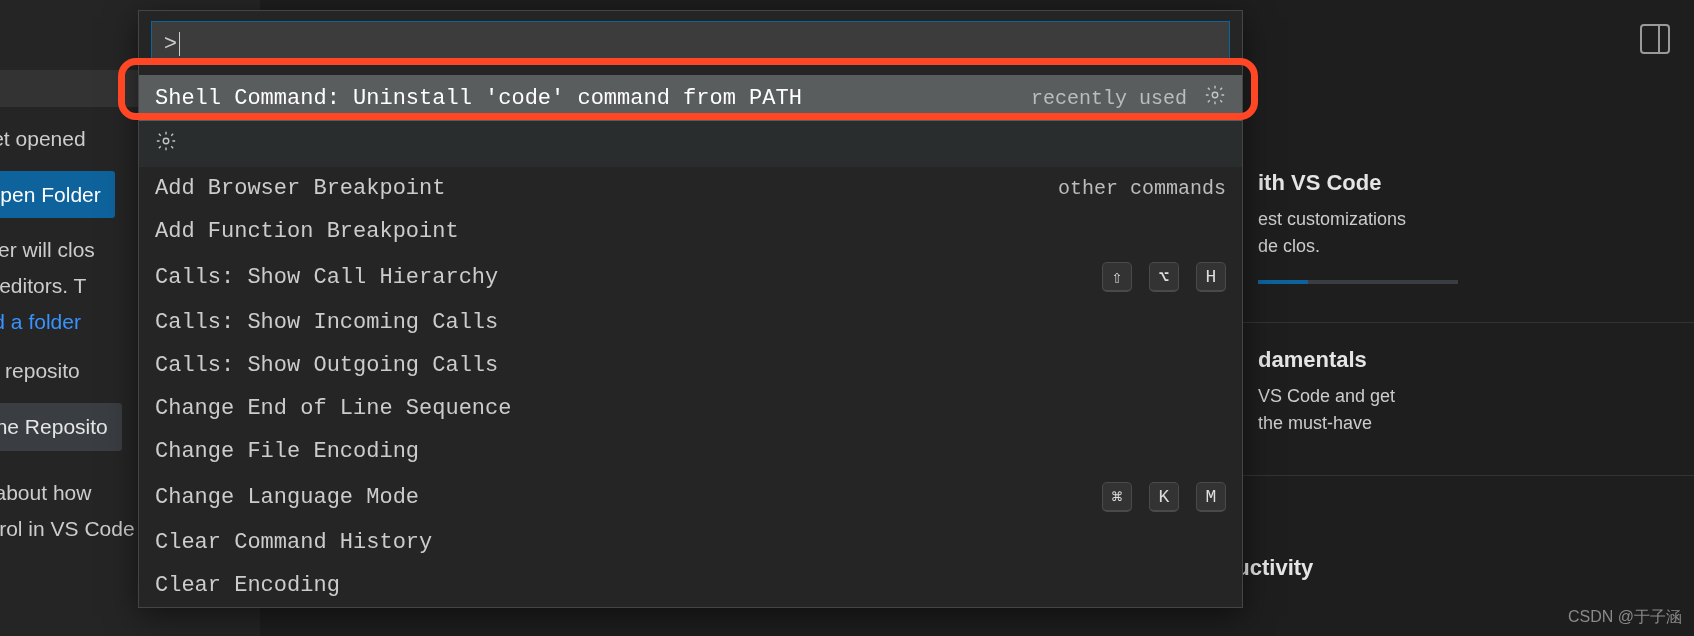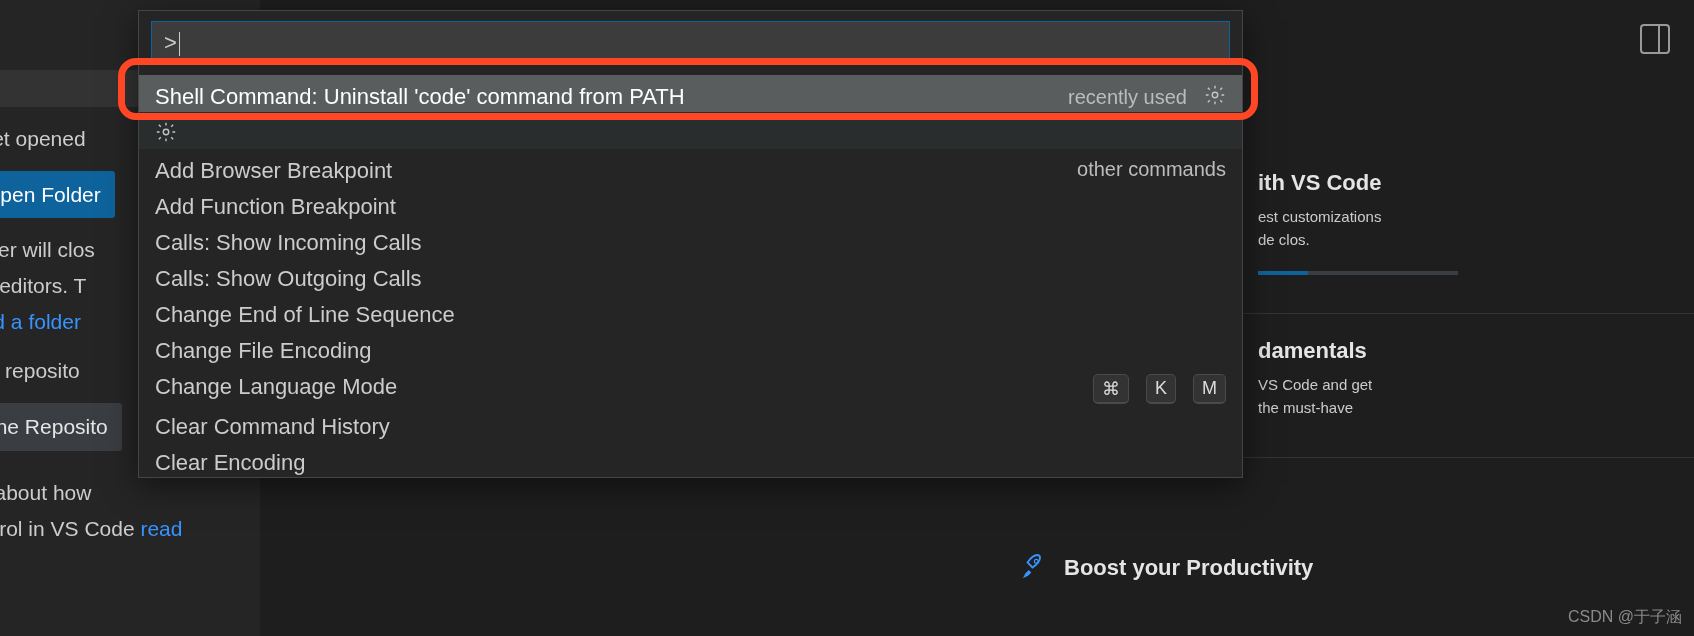--- a/index.html
+++ b/index.html
@@ -62,21 +62,21 @@
     position: absolute;
     left: 1240px;
     top: 0;
     width: 454px;
     height: 636px;
     background: #1e1e1e;
     padding-top: 160px;
   }
   .right-card { padding: 10px 18px 20px 18px; color: #cccccc; }
   .right-card h3 { font-size: 22px; font-weight: 600; color: #e5e5e5; margin-bottom: 10px; }
-  .right-card p { font-size: 15px; line-height: 1.5; }
+  .right-card p { font-size: 18px; line-height: 1.5; }
   .progress {
     width: 200px; height: 4px; background: #3a3d41; margin-top: 20px;
   }
   .progress-fill { width: 50px; height: 4px; background: #0e639c; }
   .hr-line { height: 1px; background: #333333; margin: 18px 0 14px 0; }
   .right-bottom {
     position: absolute;
     bottom: 50px;
     left: 1020px;
     width: 600px;
@@ -120,26 +120,27 @@
     display: inline-block;
     width: 1px;
     height: 24px;
     background: #cccccc;
     vertical-align: middle;
     margin-left: 2px;
   }
   .palette-list { }
   .palette-item {
     display: flex;
-    align-items: flex-start;
+    align-items: center;
     justify-content: space-between;
-    padding: 9px 16px 1px 16px;
+    padding: 9px 16px 9px 16px;
     font-size: 22px;
     color: #cccccc;
     cursor: pointer;
+    font-family: Liberation Mono, monospace;
   }
   .palette-item.selected { background: #5a5d5e; color: #ffffff; }
   .palette-item.hover { background: #2a2d2e; }
   .item-left { flex: 1; white-space: nowrap; overflow: hidden; text-overflow: ellipsis; }
   .item-right { display: flex; align-items: center; gap: 17px; color: #bcbcbc; font-size: 20px; }
   .gear-icon svg { width: 22px; height: 22px; stroke: #c5c5c5; fill: none; stroke-width: 1.5; }
   .key {
     display: inline-flex;
     align-items: center;
     justify-content: center;
@@ -256,20 +257,28 @@
         <div class="item-left">Add Browser Breakpoint</div>
         <div class="item-right">
           <span class="sep-label">other commands</span>
         </div>
       </div>
       <div class="palette-item">
         <div class="item-left">Add Function Breakpoint</div>
         <div class="item-right"></div>
       </div>
       <div class="palette-item">
+        <div class="item-left">Calls: Show Call Hierarchy</div>
+        <div class="item-right">
+          <span class="key">⇧</span>
+          <span class="key">⌥</span>
+          <span class="key">H</span>
+        </div>
+      </div>
+      <div class="palette-item">
         <div class="item-left">Calls: Show Incoming Calls</div>
         <div class="item-right"></div>
       </div>
       <div class="palette-item">
         <div class="item-left">Calls: Show Outgoing Calls</div>
         <div class="item-right"></div>
       </div>
       <div class="palette-item">
         <div class="item-left">Change End of Line Sequence</div>
         <div class="item-right"></div>

